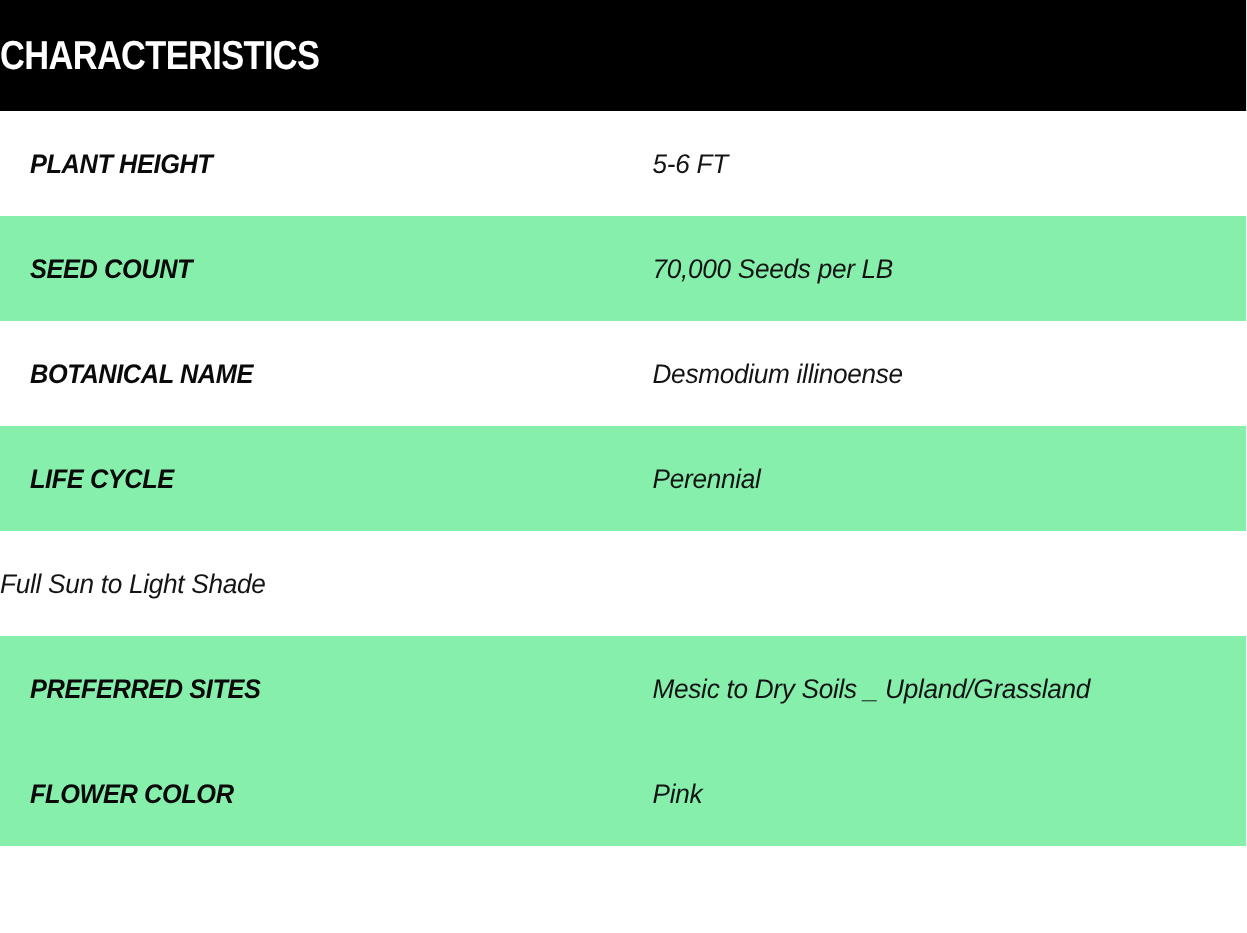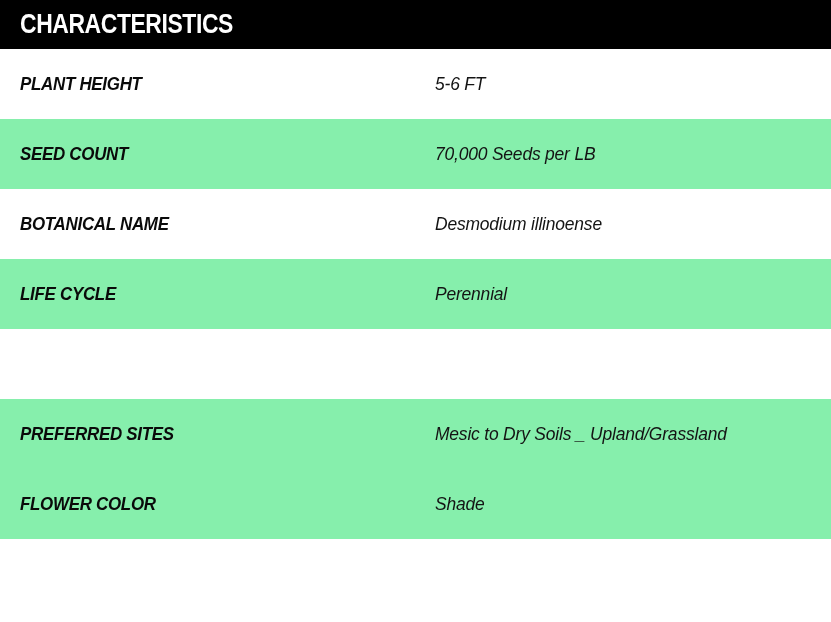--- a/index.html
+++ b/index.html
@@ -10,26 +10,25 @@
     -webkit-font-smoothing: antialiased;
   }
   .page {
     position: relative;
     width: 831px;
     height: 622px;
     background: #ffffff;
     overflow: hidden;
   }
   .section-header {
-    height: 49px;
+    height: 74px;
     width: 100%;
     background: #000000;
     display: flex;
     align-items: center;
-    padding-left: 20px;
     box-sizing: border-box;
   }
   .section-header .title {
     color: #ffffff;
     font-weight: bold;
     font-size: 27px;
     line-height: 1;
     letter-spacing: -0.5px;
     display: inline-block;
     transform: scaleX(0.85);
@@ -119,35 +118,38 @@
     <div class="row alt">
       <div class="row-label">
         <span>LIFE CYCLE</span>
       </div>
       <div class="row-value">
         <span>Perennial</span>
       </div>
     </div>
 
     <div class="row">
+      <div class="row-value">
+        <span>Full Sun to Light Shade</span>
+      </div>
     </div>
 
     <div class="row alt">
       <div class="row-label">
         <span>PREFERRED SITES</span>
       </div>
       <div class="row-value">
         <span>Mesic to Dry Soils _ Upland/Grassland</span>
       </div>
     </div>
 
 
     <div class="row alt">
       <div class="row-label">
         <span>FLOWER COLOR</span>
       </div>
       <div class="row-value">
-        <span>Shade</span>
+        <span>Pink</span>
       </div>
     </div>
   </div>
 
 </div>
 
 </body></html>

